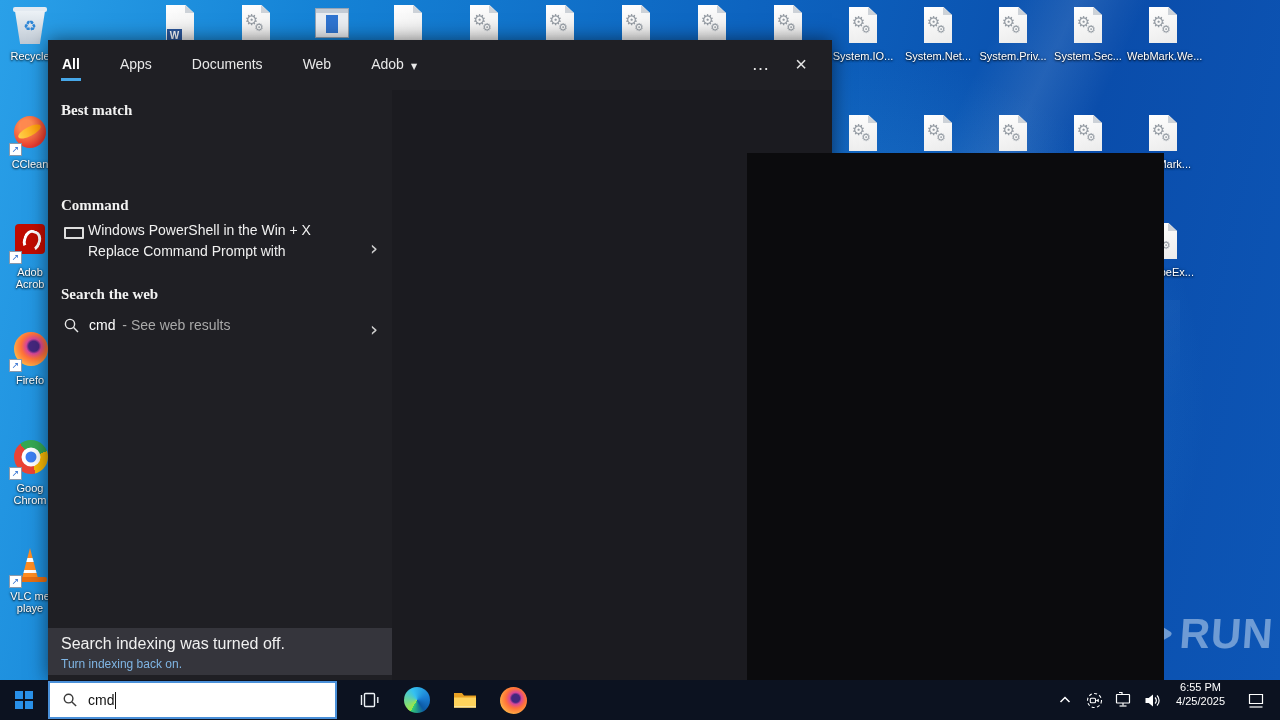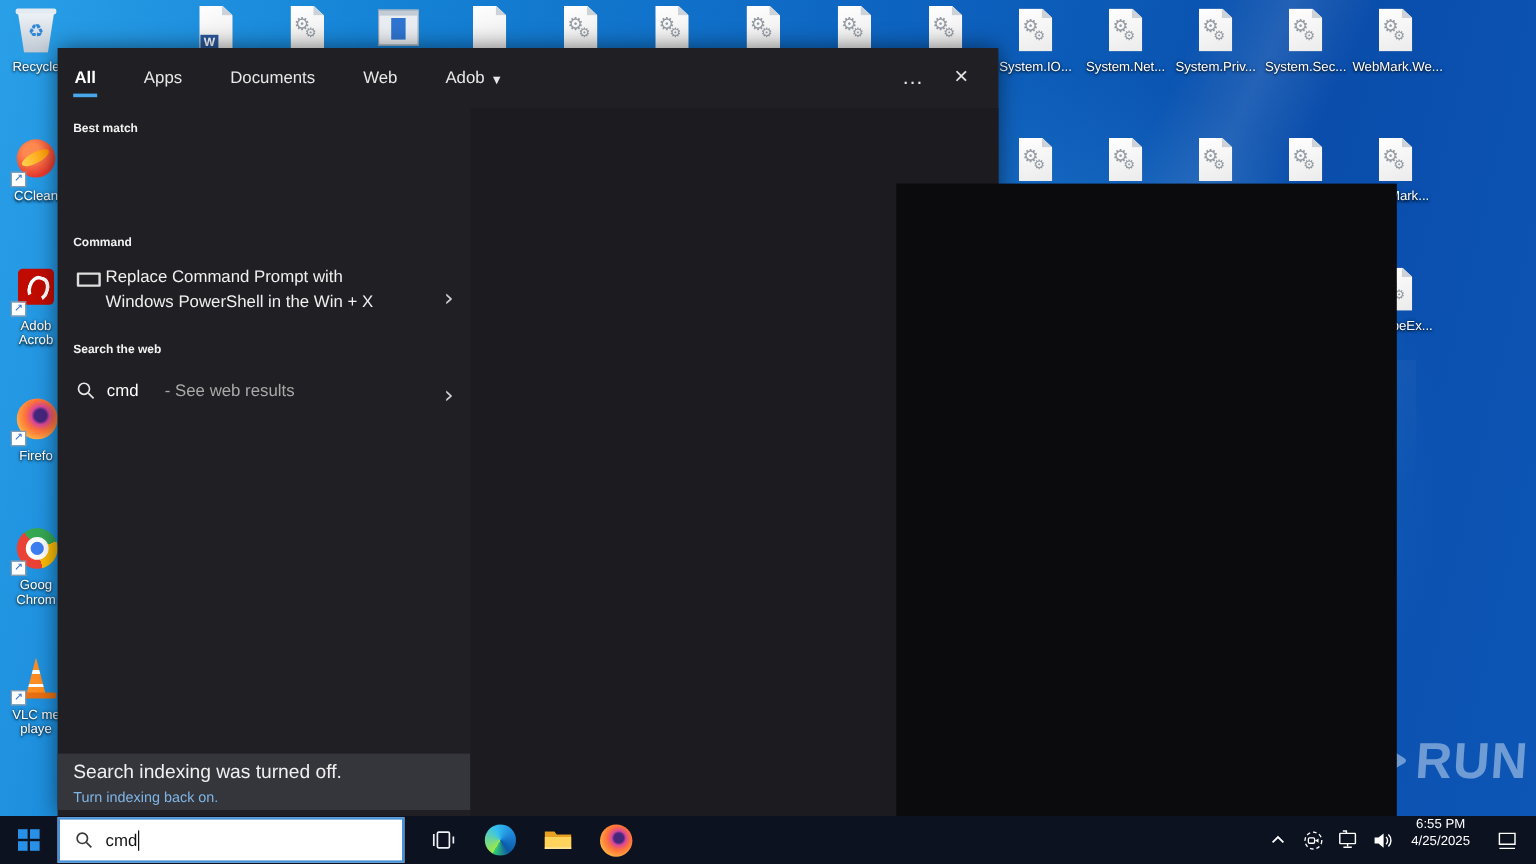--- a/index.html
+++ b/index.html
@@ -78,39 +78,39 @@
   .tab { position:relative; font-size:14px; color:#e8e8e8; padding:2px 1px 16px 1px; cursor:pointer; }
   .tab.active { font-weight:bold; color:#fff; }
   .tab.active::after { content:""; position:absolute; left:0; right:0; bottom:7px; height:3px; background:#47a7e8; }
   .tab-caret { font-size:8px; margin-left:7px; color:#e8e8e8; font-family:"DejaVu Sans", sans-serif; }
   .panel-ctrl { position:absolute; top:12px; width:26px; height:26px; text-align:center; color:#e4e4e4;
     font-size:18px; line-height:24px; cursor:pointer; }
   .ctrl-more { right:58px; letter-spacing:1px; }
   .ctrl-close { right:18px; font-size:20px; }
 
   .results-col { position:absolute; left:0; top:50px; width:344px; bottom:0; }
-  .sec-hdr { position:absolute; left:13px; font-size:10px; font-weight:bold; color:#f2f2f2; }
+  .sec-hdr { position:absolute; left:13px; font-size:15px; font-weight:bold; color:#f2f2f2;font-family:Liberation Serif, serif; }
   .hdr-best { top:12px; }
   .hdr-settings { top:107px; }
   .hdr-web { top:196px; }
   .best-item { position:absolute; left:0; top:35px; width:344px; height:61px; background:#1c3c57;
     cursor:pointer; }
   .cmdic { position:absolute; left:14px; top:17px; width:30px; height:25px;
     background:linear-gradient(135deg,#5a5a5a 0,#141414 45%,#000 100%); border:1px solid #9a9a9a; border-radius:2px; }
   .best-title { position:absolute; left:60px; top:12px; font-size:14.5px; color:#fff; }
   .best-sub { position:absolute; left:60px; top:34px; font-size:11.5px; color:#c3c3c3; }
   .row-item { position:absolute; left:0; width:344px; cursor:pointer; }
   .settings-item { top:130px; height:58px; }
   .set-ic { position:absolute; left:16px; top:7px; width:20px; height:12px; border:2px solid #dedede; border-radius:1px; }
   .set-text { position:absolute; left:40px; top:0; font-size:14px; line-height:21px; color:#f0f0f0; }
   .web-item { top:222px; height:34px; }
   .mag-ic { position:absolute; left:15px; top:5px; }
   .web-text { position:absolute; left:41px; top:5px; font-size:14px; }
   .web-query { color:#fff; }
-  .web-suffix { color:#a9a9a9; margin-left:18px; }
+  .web-suffix { color:#a9a9a9; margin-left:3px; }
   .chev { position:absolute; right:14px; top:50%; transform:translateY(-50%); font-size:20px; color:#cfcfcf;
     font-family:"DejaVu Sans", sans-serif; line-height:1; }
   .settings-item .chev { top:18px; transform:none; }
   .status-bar { position:absolute; left:0; bottom:5px; width:344px; height:47px; background:#35353c; padding:7px 13px; }
   .status-l1 { font-size:16px; color:#f0f0f0; }
   .status-l2 { font-size:12px; color:#7fb5e4; margin-top:4px; cursor:pointer; }
 
   .preview-pane { position:absolute; left:344px; top:50px; right:0; bottom:0; background:#1b1b20; }
   .preview-inner { position:absolute; left:355px; top:63px; width:417px; height:569px; background:#0b0b0d; }
 
@@ -545,22 +545,22 @@
 
     <div class="results-col">
       <div class="sec-hdr hdr-best">Best match</div>
 
 
       <div class="sec-hdr hdr-settings">Command</div>
 
       <div class="row-item settings-item">
         <div class="set-ic"></div>
         <div class="set-text">
+          <div>Windows PowerShell in the Win + X</div>
           <div>Replace Command Prompt with</div>
-          <div>Windows PowerShell in the Win + X</div>
         </div>
         <span class="chev">›</span>
       </div>
 
       <div class="sec-hdr hdr-web">Search the web</div>
 
       <div class="row-item web-item">
         <svg class="mag-ic" width="17" height="17" viewBox="0 0 17 17">
           <circle cx="7" cy="7" r="4.6" fill="none" stroke="#e8e8e8" stroke-width="1.4"></circle>
           <line x1="10.6" y1="10.6" x2="15" y2="15" stroke="#e8e8e8" stroke-width="1.4"></line>

